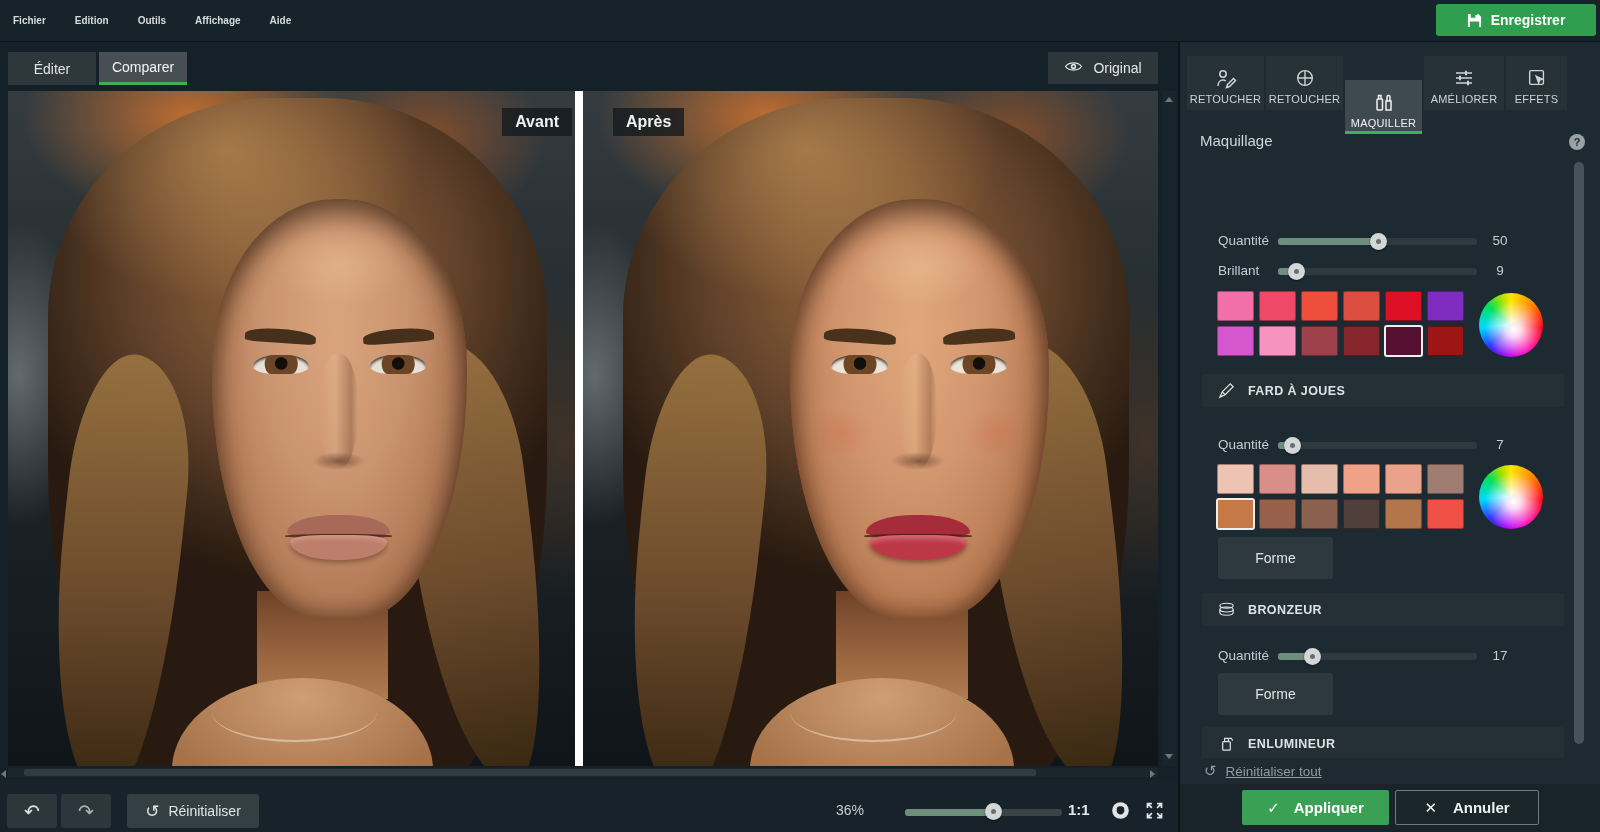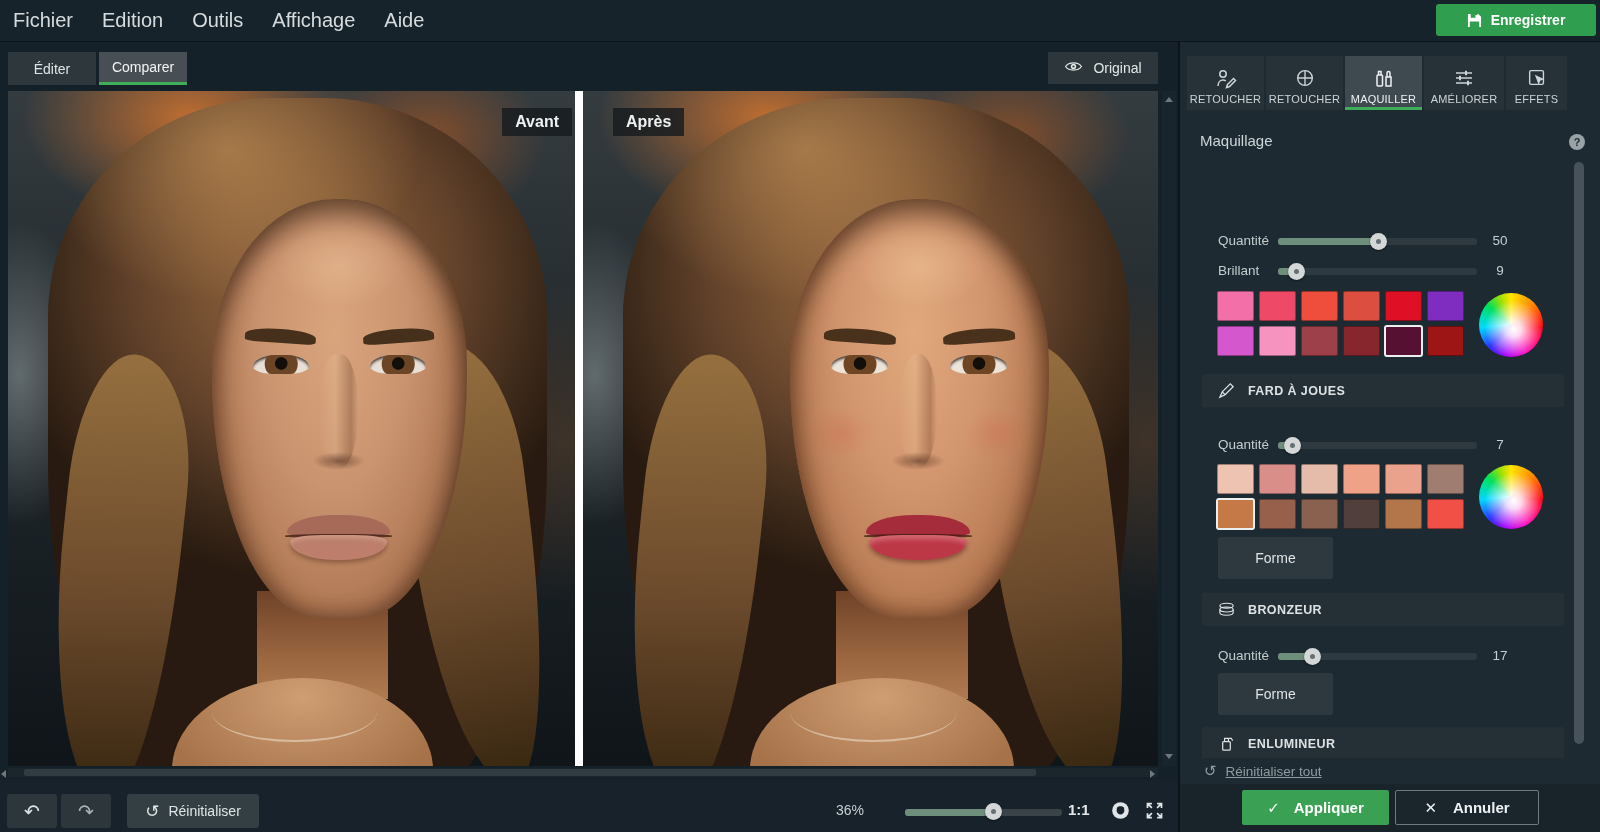--- a/index.html
+++ b/index.html
@@ -1,21 +1,21 @@
 <!DOCTYPE html>
 <html><head>
 <meta charset="utf-8">
 <style>
   * { margin:0; padding:0; box-sizing:border-box; }
   html,body { width:1600px; height:832px; overflow:hidden; background:#10191f; }
   .app { position:relative; width:1600px; height:832px; background:#152128; font-family:"Liberation Sans", sans-serif; color:#d3dadd; overflow:hidden; }
 
   
   .menubar { position:absolute; left:0; top:0; width:1600px; height:42px; background:#17232a; border-bottom:1px solid #0d151a; display:flex; align-items:center; padding-left:13px; }
-  .menu-item { font-size:20px; color:#d6dcde; margin-right:29px; cursor:default; }
+  .menu-item { font-size:10px; color:#d6dcde; margin-right:29px; cursor:default;font-weight:bold; }
   .save-btn { position:absolute; left:1436px; top:4px; width:160px; height:32px; background:#2f9e4e; border-radius:3px; display:flex; align-items:center; justify-content:center; gap:9px; color:#fff; font-weight:bold; font-size:14px; }
   .save-btn svg { display:block; }
 
   
   .vtab { position:absolute; top:52px; height:33px; display:flex; align-items:center; justify-content:center; font-size:14px; }
   .vtab-edit { left:8px; width:88px; background:#2d373c; color:#dfe5e6;text-align:center; }
   .vtab-compare { left:99px; width:88px; background:#474f54; color:#f2f5f5; border-bottom:3px solid #3fae59; }
   .original-btn { position:absolute; left:1048px; top:52px; width:110px; height:32px; background:#2c363b; display:flex; align-items:center; justify-content:center; gap:10px; font-size:14px; color:#e2e7e8; }
 
   
@@ -87,21 +87,21 @@
   .zslider .sthumb { top:-6px; }
   .ratio { position:absolute; left:1068px; top:21px; font-size:15px; font-weight:bold; color:#e2e7e8; }
   .bb-ic { position:absolute; top:18px; width:24px; height:24px; display:flex; align-items:center; justify-content:center; }
   .bb-face { left:1108px; } .bb-expand { left:1142px; }
 
   
   .panel { position:absolute; left:1178px; top:42px; width:422px; height:790px; background:#1d2a31; border-left:2px solid #0c1419; }
   .ptabs { position:absolute; left:7px; top:14px; display:flex; gap:2px; }
   .ptab { width:77px; height:54px; background:#273238; display:flex; flex-direction:column; align-items:center; justify-content:flex-end; padding-bottom:5px; gap:4px; font-size:11px; color:#ccd4d7; letter-spacing:.2px; }
   .ptab.wide { width:80px; } .ptab.narrow { width:61px; }
-  .ptab.active { background:#3f4a50; color:#eef2f3; border-bottom:3px solid #3fae59; padding-bottom:2px; }
+  .ptab.active { background:#3f4a50; color:#eef2f3; border-bottom:3px solid #3fae59; padding-bottom:2px;margin-top:24px; }
   .ptab svg { display:block; }
   .panel-title { position:absolute; left:20px; top:90px; font-size:15px; color:#cdd6d9; }
   .help-badge { position:absolute; left:389px; top:92px; width:16px; height:16px; border-radius:50%; background:#99a3a7; color:#1d2a31; font-size:11px; font-weight:bold; display:flex; align-items:center; justify-content:center; }
   .pscrollbar { position:absolute; left:394px; top:120px; width:10px; height:582px; border-radius:5px; background:#47525ا; background:#47525a; }
 
   .sec-bar { position:absolute; left:22px; width:362px; height:33px; background:#242f36; border-radius:2px; display:flex; align-items:center; gap:12px; padding-left:15px; }
   .sec-bar .t { font-size:12.5px; font-weight:bold; color:#dde3e5; letter-spacing:.4px; }
   .sec-bar svg { display:block; }
 
   .srow { position:absolute; left:38px; width:312px; height:20px; }

